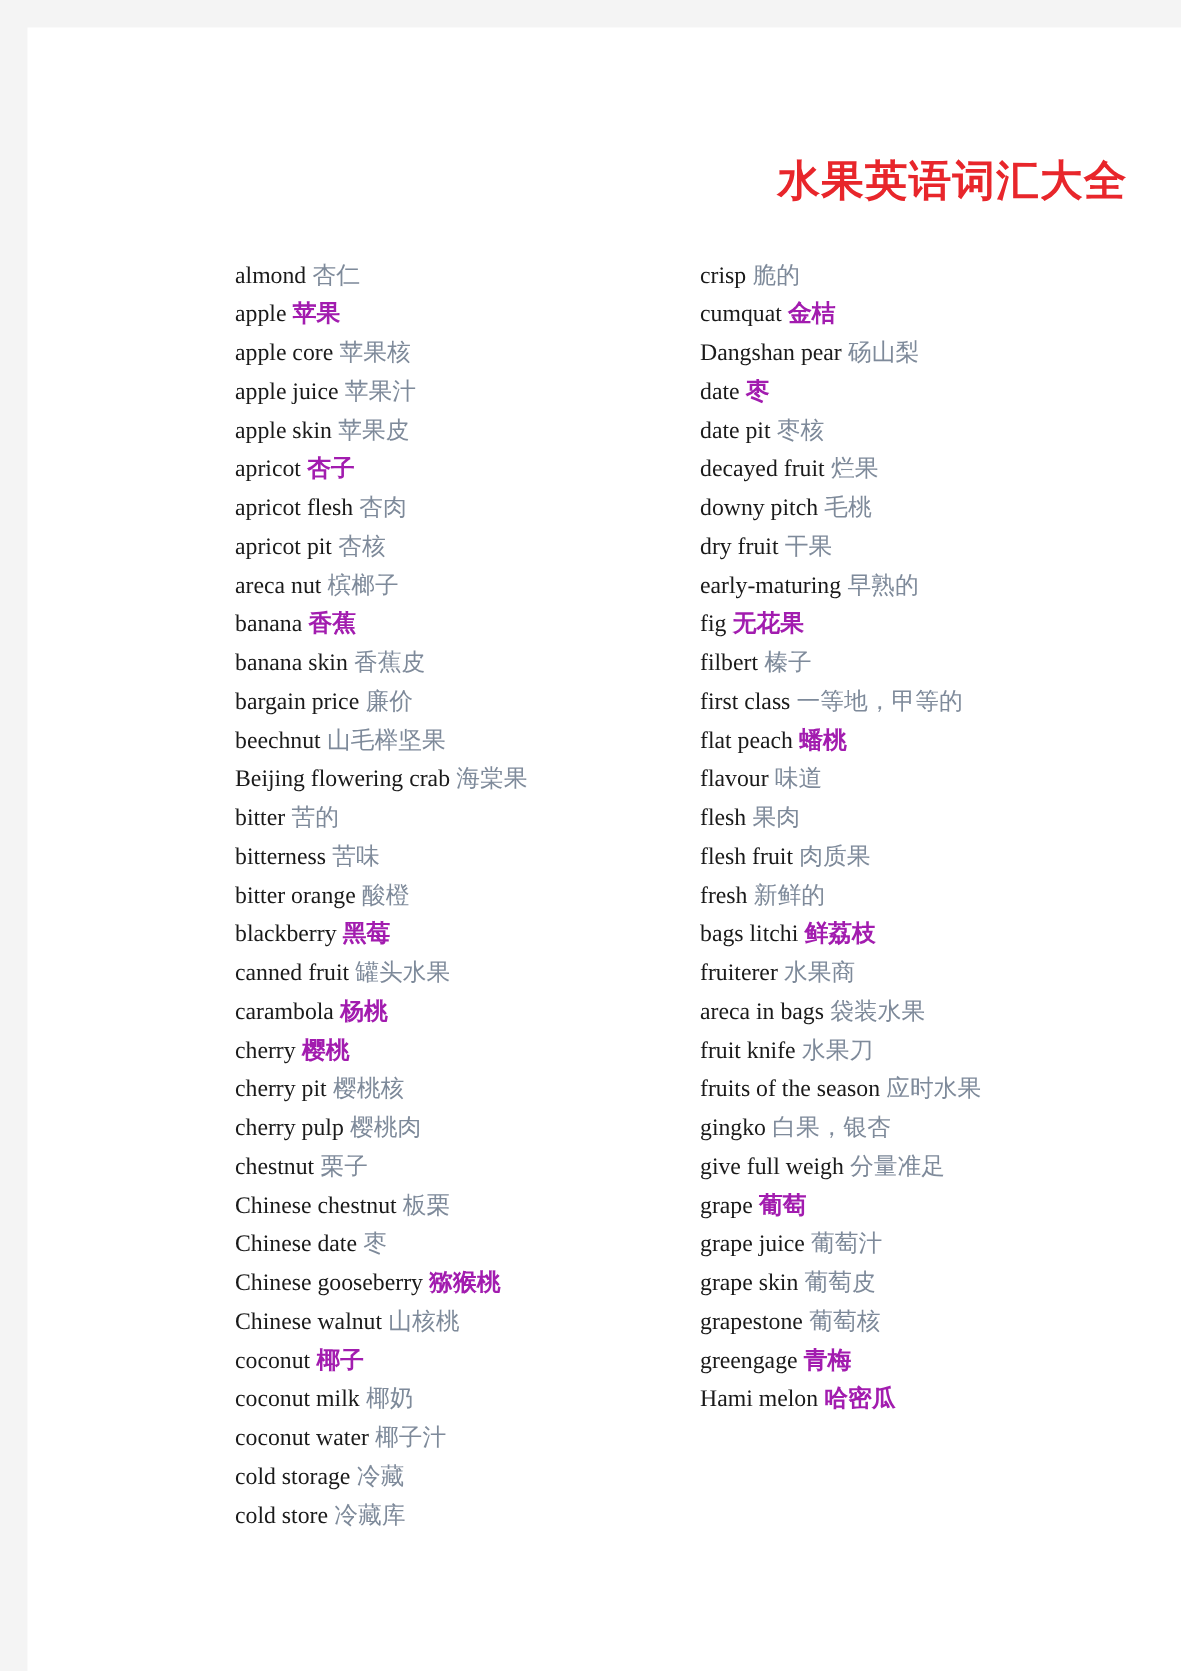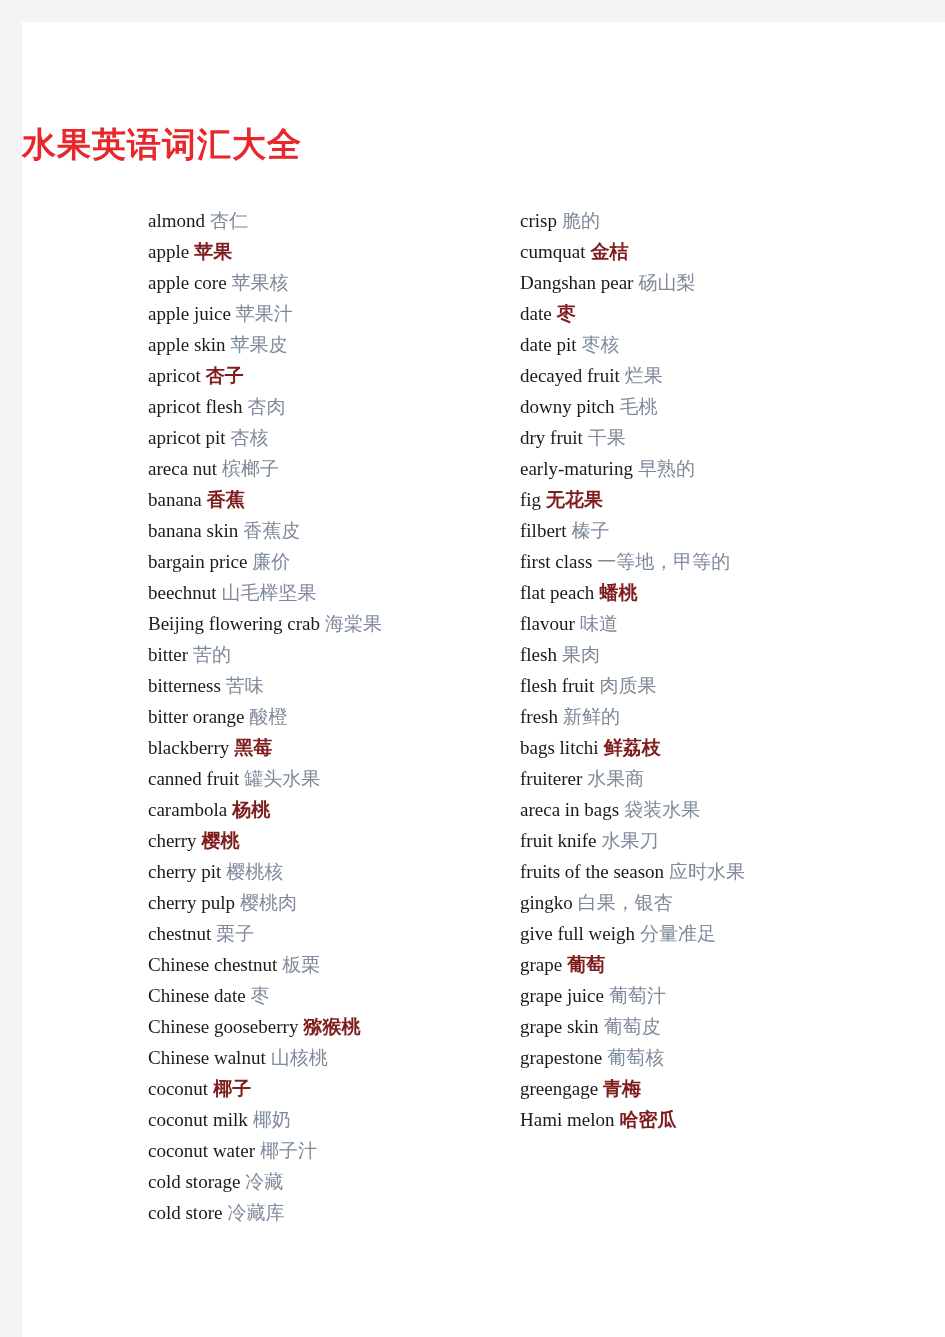--- a/index.html
+++ b/index.html
@@ -20,37 +20,38 @@
     width: 923px;
     height: 1315px;
     background: #ffffff;
     box-sizing: border-box;
   }
   #doc-title {
     position: absolute;
     left: 0;
     top: 100px;
     width: 880px;
-    text-align: left;
+    text-align: right;
     color: #e8262b;
     font-size: 34px;
     font-weight: bold;
     letter-spacing: 1px;
     font-family: "DejaVu Serif", "Liberation Serif", serif;
     white-space: nowrap;
   }
   #columns {
     position: absolute;
     left: 0;
     top: 183px;
     width: 923px;
   }
   .vocab-column {
     position: absolute;
     top: 0;
+    margin-left: 40px;
   }
   #column-left  { left: 126px; width: 330px; }
   #column-right { left: 498px; width: 360px; }
 
   .vocab-entry {
     height: 31px;
     line-height: 31px;
     font-size: 19px;
     color: #1a1a1a;
     white-space: nowrap;
@@ -62,21 +63,21 @@
   .zh {
     font-family: "DejaVu Serif", "Liberation Serif", serif;
     color: #7e8a9a;
     margin-left: 5px;
   }
   .vocab-entry.bold .en {
     font-weight: normal;
   }
   .vocab-entry.bold .zh {
     font-weight: bold;
-    color: #7f1d1d;
+    color: #a21caf;
   }
 </style>
 </head>
 <body>
 
 <div id="page">
 
   <div id="doc-title">水果英语词汇大全</div>
 
   <div id="columns">

